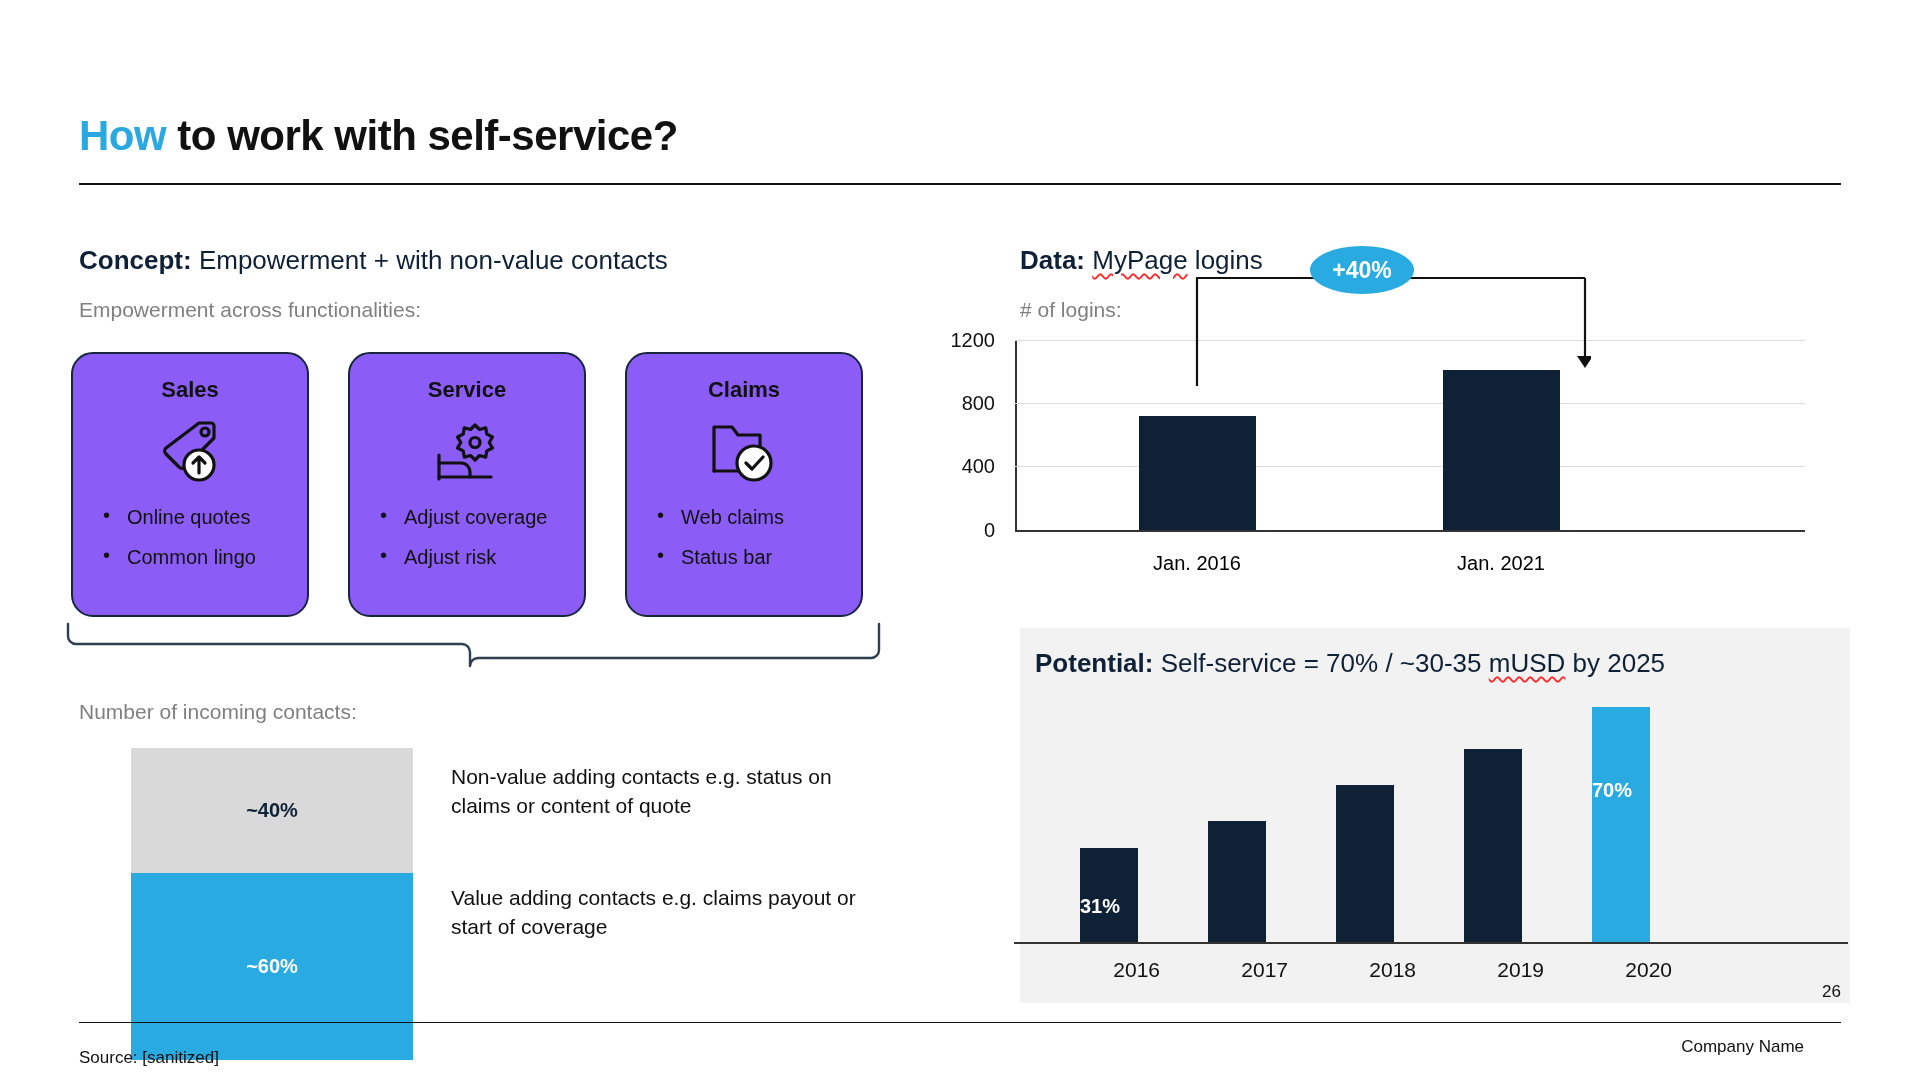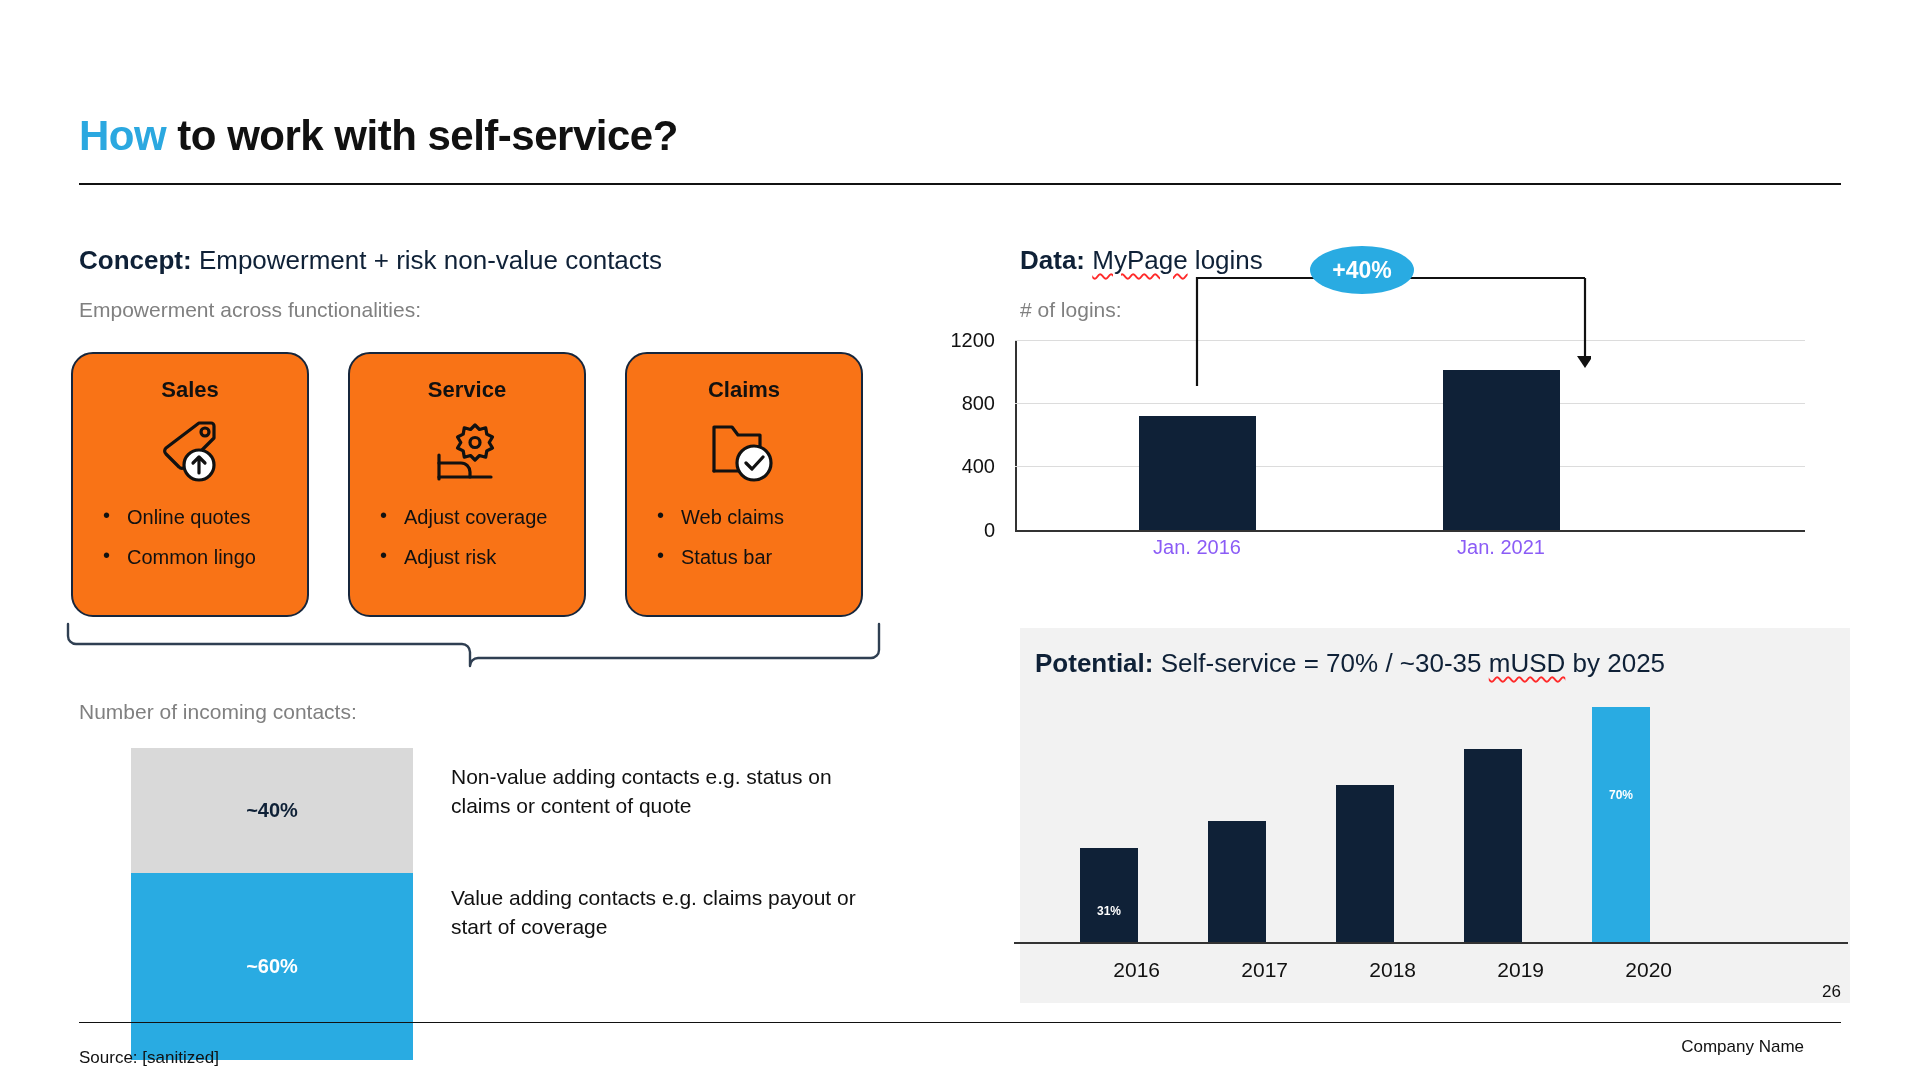--- a/index.html
+++ b/index.html
@@ -37,21 +37,21 @@
     position:relative;
     text-decoration:underline wavy #ff2a2a;
     text-decoration-thickness:1.5px;
     text-underline-offset:4px;
   }
 
   
   .cards{position:absolute;left:71px;top:352px;width:800px;height:265px;}
   .card{
     position:absolute;top:0;width:238px;height:265px;
-    border:2px solid #16263c;border-radius:22px;background:#f97316;
+    border:2px solid #16263c;border-radius:22px;background:#8b5cf6;
     box-sizing:border-box;
   }
   .card.c0{left:0;}
   .card.c1{left:277px;}
   .card.c2{left:554px;}
   .card-title{
     position:absolute;top:23px;left:0;right:0;text-align:center;
     font-size:22px;font-weight:bold;color:#111;
   }
   .card-icon{
@@ -92,41 +92,41 @@
   .chart1{position:absolute;left:1015px;top:340px;width:790px;height:190px;}
   .ax-lab{
     position:absolute;right:100%;margin-right:20px;font-size:20px;color:#111;
     transform:translateY(-50%);white-space:nowrap;
   }
   .gridline{position:absolute;left:0;width:100%;height:1px;background:#dcdcdc;}
   .axis-y{position:absolute;left:0;top:0;width:2px;height:100%;background:#333;}
   .axis-x{position:absolute;left:0;bottom:-2px;width:100%;height:2px;background:#333;}
   .bar1{position:absolute;bottom:0;background:#0f2137;}
   .xcat{
-    position:absolute;top:196px;font-size:20px;color:#8b5cf6;
+    position:absolute;top:212px;font-size:20px;color:#000000;
     transform:translateX(-50%);white-space:nowrap;
   }
   .badge{
     position:absolute;width:104px;height:48px;border-radius:50%;
     background:#29ABE2;color:#fff;font-size:23px;font-weight:bold;
     display:flex;align-items:center;justify-content:center;
   }
 
   
   .panel{
     position:absolute;left:1020px;top:628px;width:830px;height:375px;
     background:#f2f2f2;
   }
   .panel-head{position:absolute;left:1035px;top:648px;}
   .chart2{position:absolute;left:1048px;top:700px;width:778px;height:242px;}
   .bar2{position:absolute;bottom:0;width:58px;}
   .bar2 .fill{position:absolute;bottom:0;left:0;width:100%;}
   .bar2 .val{
-    position:absolute;left:0;width:100%;text-align:center;
-    font-size:12px;font-weight:bold;color:#ffffff;
+    position:absolute;left:0;width:100%;text-align:left;
+    font-size:20px;font-weight:bold;color:#ffffff;
   }
   .bar2 .cat{
     position:absolute;top:100%;margin-top:16px;left:-22px;width:102px;
     text-align:right;font-size:21px;color:#111;
   }
   .axis2{position:absolute;left:-34px;right:-22px;bottom:-2px;height:2px;background:#333;}
 
   
   .foot-rule{
     position:absolute;left:79px;top:1022px;width:1762px;height:0;
@@ -140,21 +140,21 @@
 <body>
 
 <div class="slide">
 
   <div class="title">
     <span class="hl">How</span><span> to work with self-service?</span>
   </div>
   <div class="title-rule"></div>
 
   <div class="sec-head" style="left:79px;top:245px;">
-    <b>Concept:</b><span> Empowerment + risk non-value contacts</span>
+    <b>Concept:</b><span> Empowerment + with non-value contacts</span>
   </div>
   <div class="sub-label" style="left:79px;top:298px;">Empowerment across functionalities:</div>
 
   <div class="cards">
 
     <div class="card c0">
       <div class="card-title">Sales</div>
       <div class="card-icon">
         <svg width="70" height="66" viewBox="0 0 70 66" fill="none" stroke="#111" stroke-width="3.2" stroke-linecap="round" stroke-linejoin="round">
           <path d="M44 4 H56 a3 3 0 0 1 3 3 V19 L30 48 a4 4 0 0 1 -6 0 L11 35 a4 4 0 0 1 0 -6 Z"></path>

